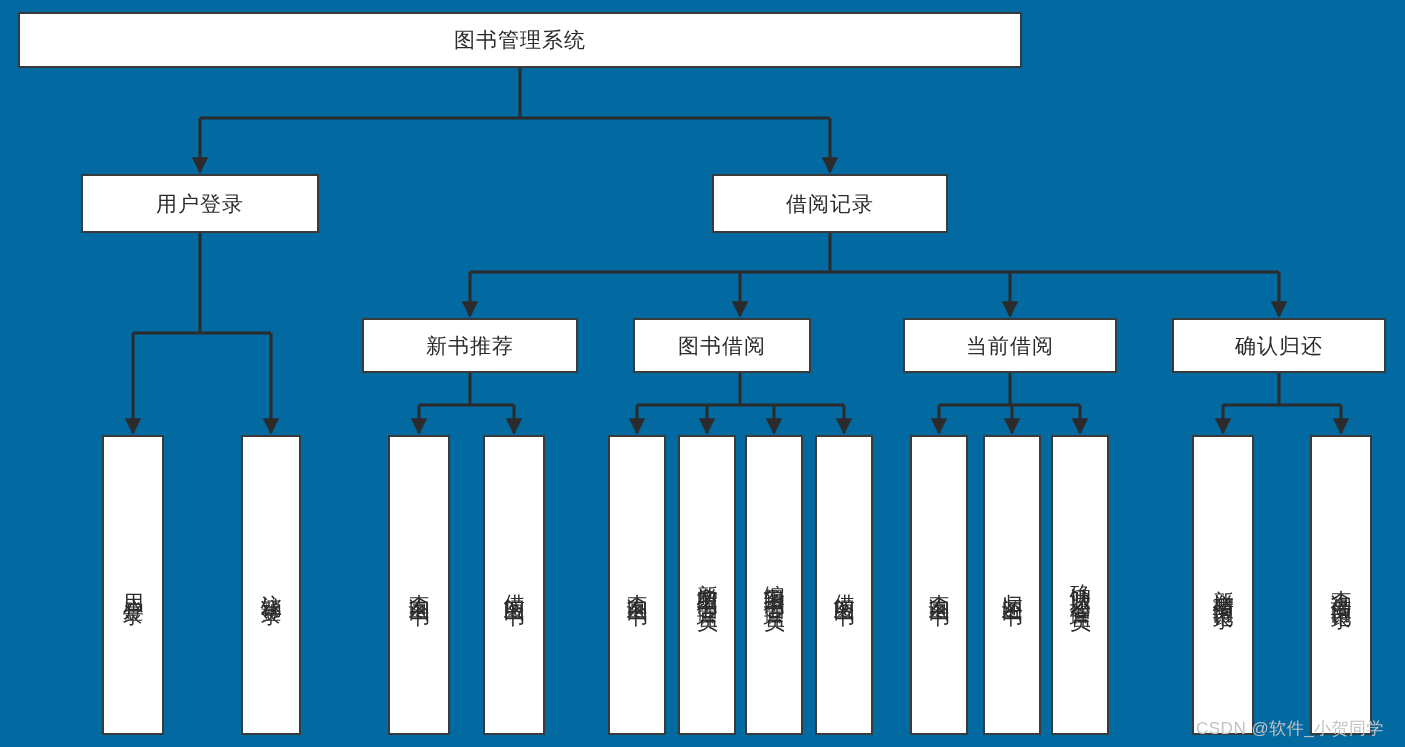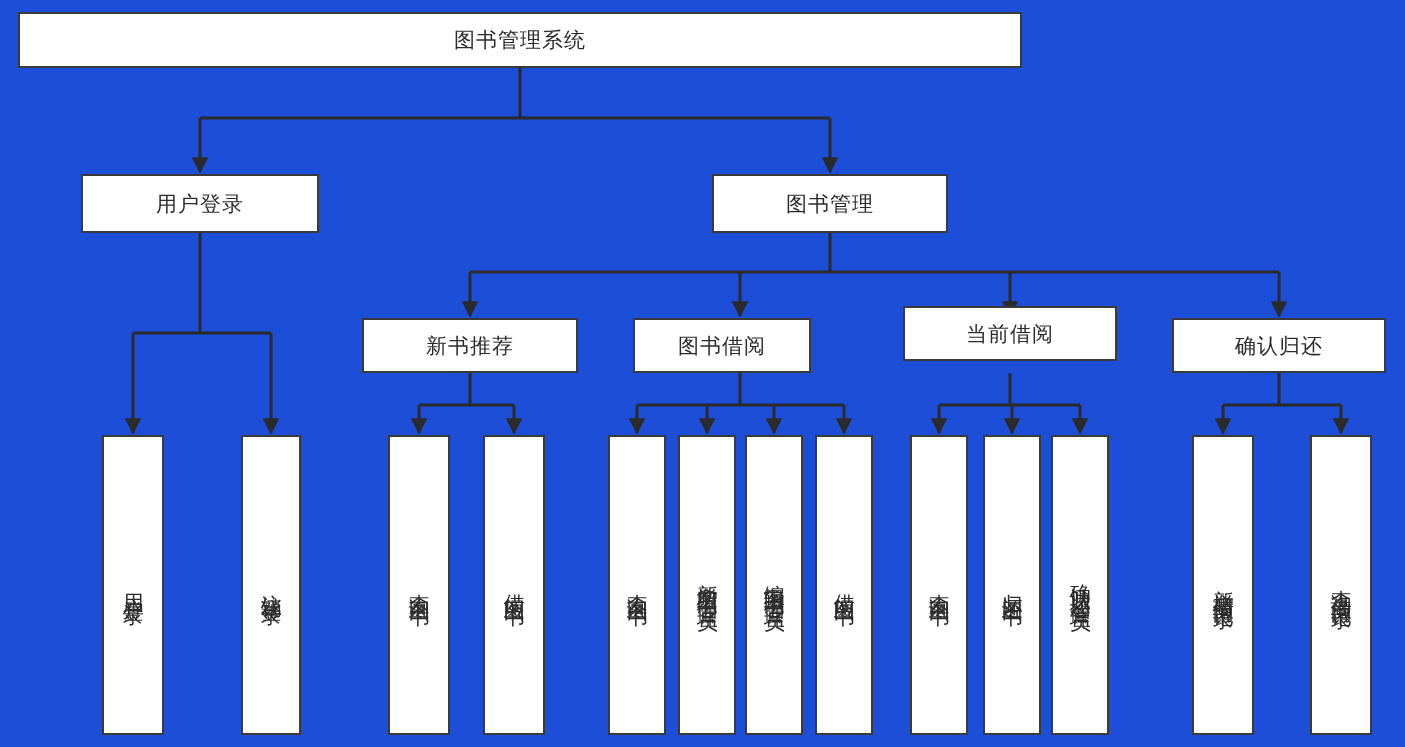--- a/index.html
+++ b/index.html
@@ -7,21 +7,21 @@
     padding: 0;
     background: #ffffff;
   }
   body {
     font-family: "Liberation Sans", "DejaVu Sans", sans-serif;
   }
   #canvas {
     position: relative;
     width: 1405px;
     height: 747px;
-    background: #1d4ed8;
+    background: #0369a1;
     overflow: hidden;
   }
   #wires {
     position: absolute;
     left: 0;
     top: 0;
     width: 1405px;
     height: 747px;
     pointer-events: none;
   }
@@ -112,29 +112,29 @@
   </svg>
 
   <div id="nodes-layer">
       <div class="node horiz" style="left: 18px; top: 12px; width: 1004px; height: 56px;">
         <span class="node-label">图书管理系统</span>
       </div>
       <div class="node horiz" style="left: 81px; top: 174px; width: 238px; height: 59px;">
         <span class="node-label">用户登录</span>
       </div>
       <div class="node horiz" style="left: 712px; top: 174px; width: 236px; height: 59px;">
-        <span class="node-label">图书管理</span>
+        <span class="node-label">借阅记录</span>
       </div>
       <div class="node horiz" style="left: 362px; top: 318px; width: 216px; height: 55px;">
         <span class="node-label">新书推荐</span>
       </div>
       <div class="node horiz" style="left: 633px; top: 318px; width: 178px; height: 55px;">
         <span class="node-label">图书借阅</span>
       </div>
-      <div class="node horiz" style="left: 903px; top: 306px; width: 214px; height: 55px;">
+      <div class="node horiz" style="left: 903px; top: 318px; width: 214px; height: 55px;">
         <span class="node-label">当前借阅</span>
       </div>
       <div class="node horiz" style="left: 1172px; top: 318px; width: 214px; height: 55px;">
         <span class="node-label">确认归还</span>
       </div>
       <div class="node vert" style="left: 102px; top: 435px; width: 62px; height: 300px;">
         <span class="node-label">用户登录</span>
       </div>
       <div class="node vert" style="left: 241px; top: 435px; width: 60px; height: 300px;">
         <span class="node-label">注销登录</span>
@@ -167,14 +167,15 @@
         <span class="node-label">确认归还（管理员）</span>
       </div>
       <div class="node vert" style="left: 1192px; top: 435px; width: 62px; height: 300px;">
         <span class="node-label">新增借阅记录</span>
       </div>
       <div class="node vert" style="left: 1310px; top: 435px; width: 62px; height: 300px;">
         <span class="node-label">查询借阅记录</span>
       </div>
     </div>
 
+  <div class="watermark" style="left: 1196px; top: 717px;">CSDN @软件_小贺同学</div>
 
 </div>
 
 </body></html>

